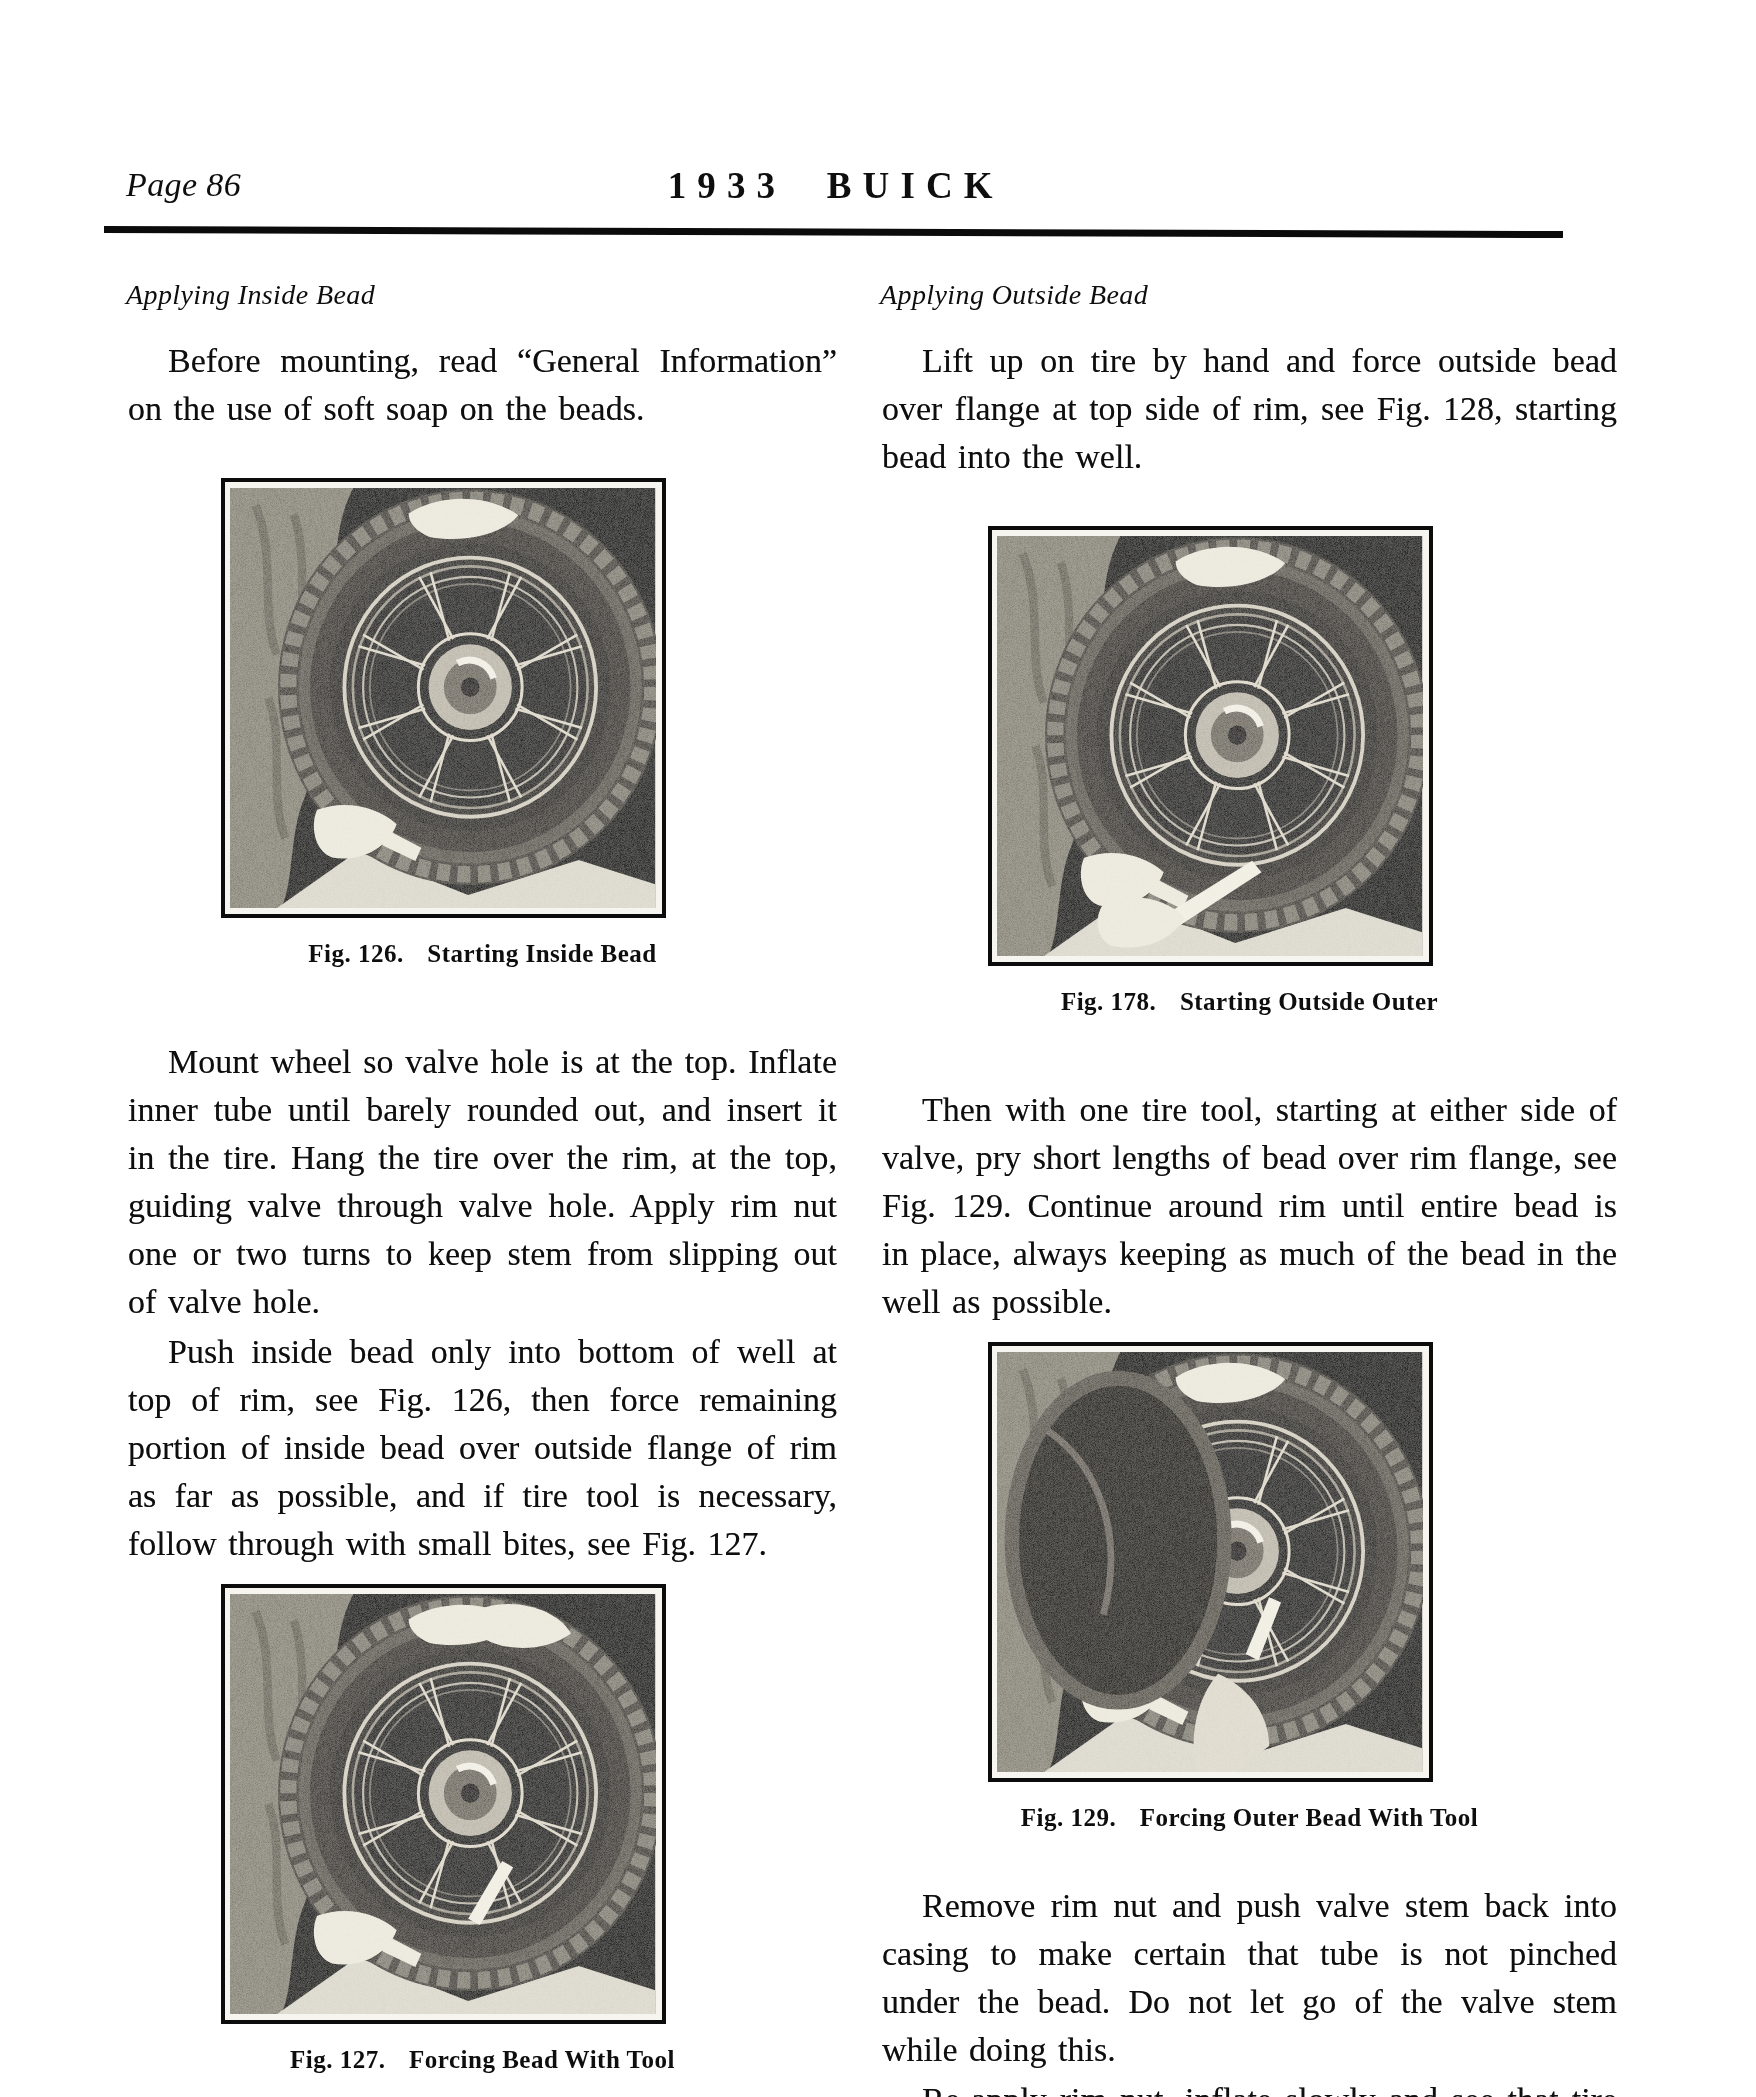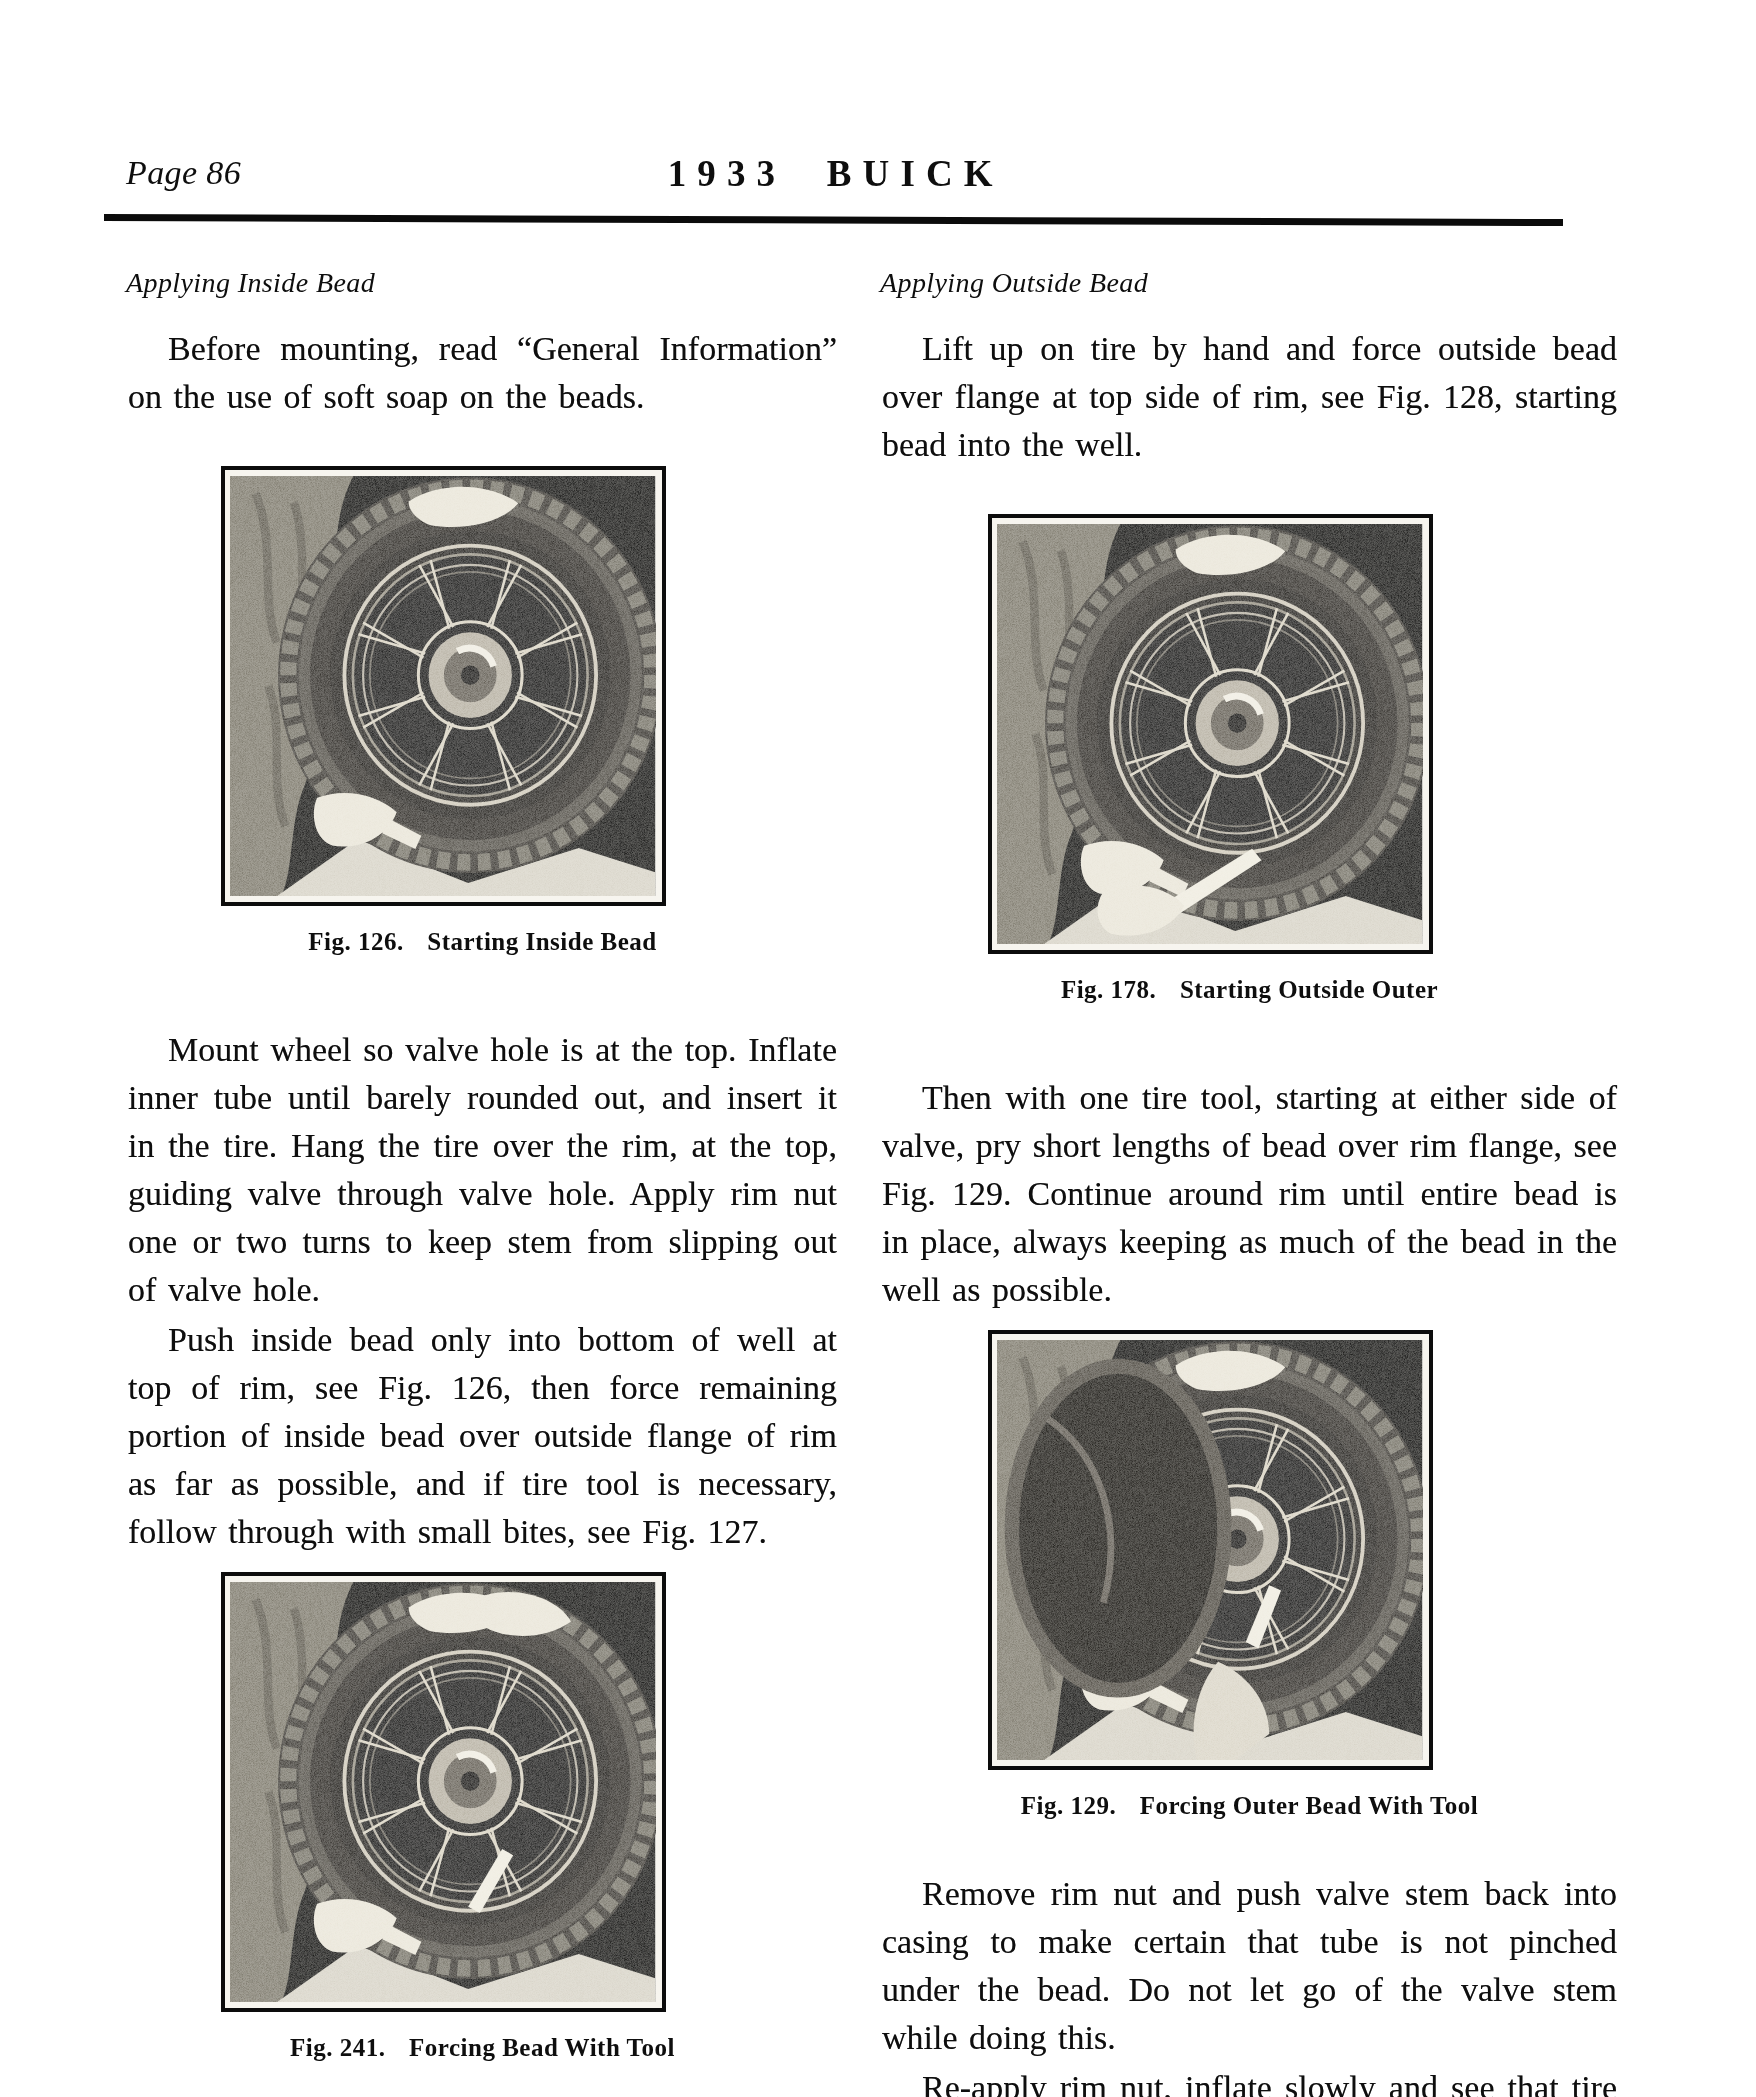--- a/index.html
+++ b/index.html
@@ -19,20 +19,21 @@
   .page {
     position: absolute;
     inset: 0;
     box-sizing: border-box;
     padding: 154px 121px 0 126px;
   }
   
   .header {
     position: relative;
     height: 49px;
+    margin-top: 12px;
   }
   .page-number {
     font-style: italic;
     font-size: 34px;
     letter-spacing: 0.4px;
   }
   .header-title {
     position: absolute;
     left: 47%;
     top: -1.7px;
@@ -216,21 +217,21 @@
       <div class="figure tight">
         <div class="figure-frame">
           <svg viewBox="0 0 1000 960" preserveAspectRatio="none">
             <use href="#photo-base"></use>
             <path d="M600,30 C680,8 772,38 802,90 C742,132 650,132 598,102 C580,78 582,52 600,30 Z" fill="#e9e5d8"></path>
             <polygon points="560,742 640,610 666,624 588,756" fill="#efece0"></polygon>
             <rect width="1000" height="960" filter="url(#grain)" opacity="0.32"></rect>
           </svg>
         </div>
         <div class="figure-caption">
-          <span class="caption-label">Fig. 241.</span><span>Forcing Bead With Tool</span>
+          <span class="caption-label">Fig. 127.</span><span>Forcing Bead With Tool</span>
         </div>
       </div>
     </div>
 
     <div class="col">
       <h2 class="section-heading">Applying Outside Bead</h2>
 
       <p class="body-par">Lift up on tire by hand and force outside bead over flange at top side of rim, see Fig. 128, starting bead into the well.</p>
 
       <div class="figure">

